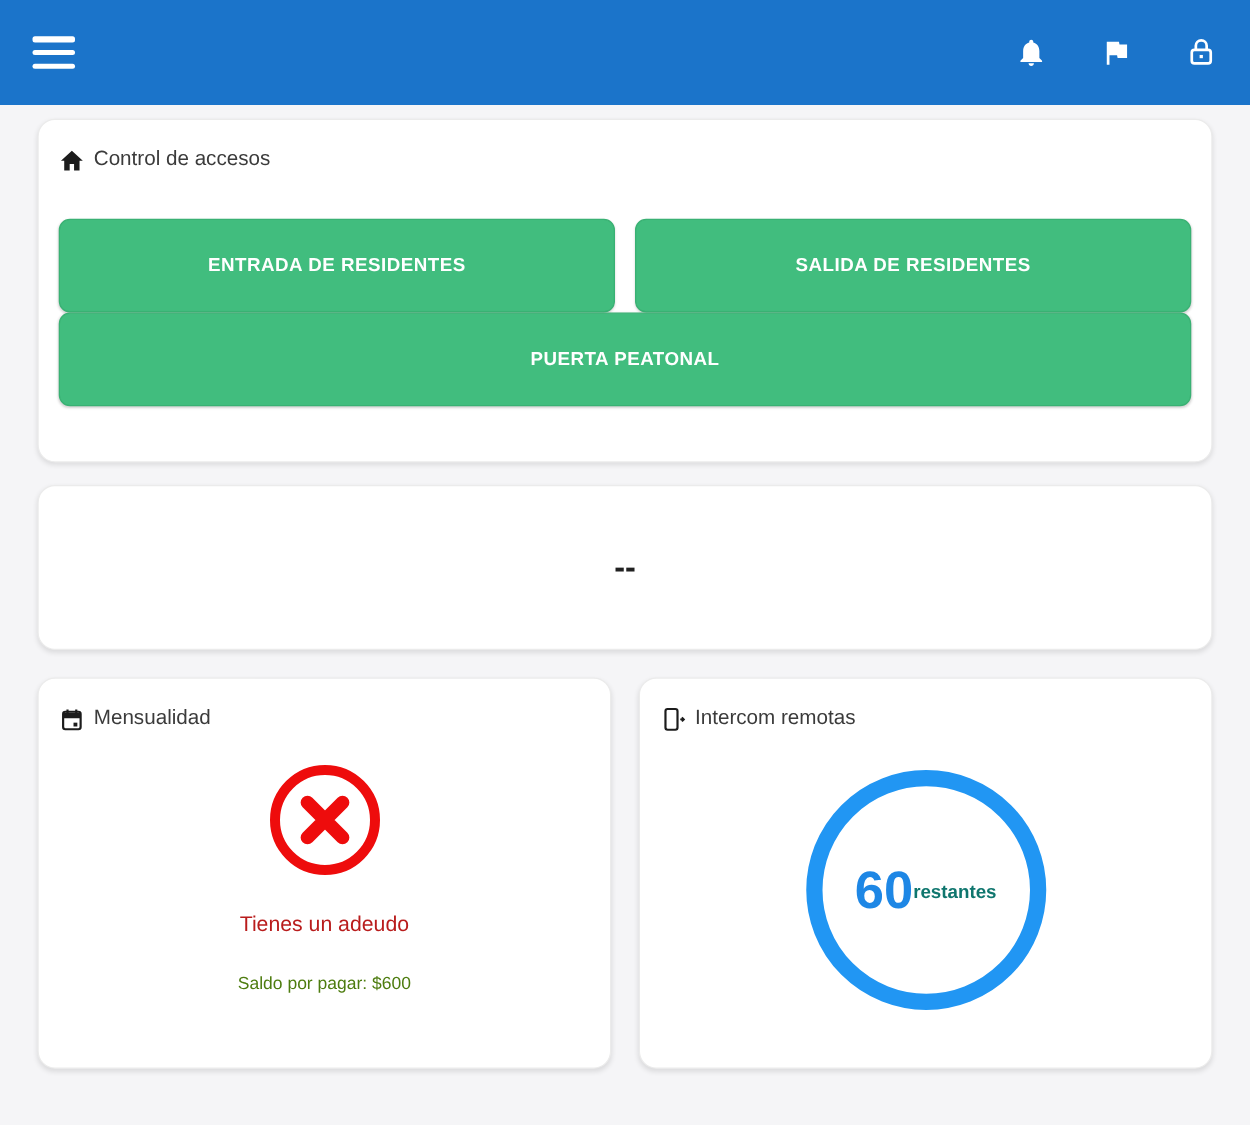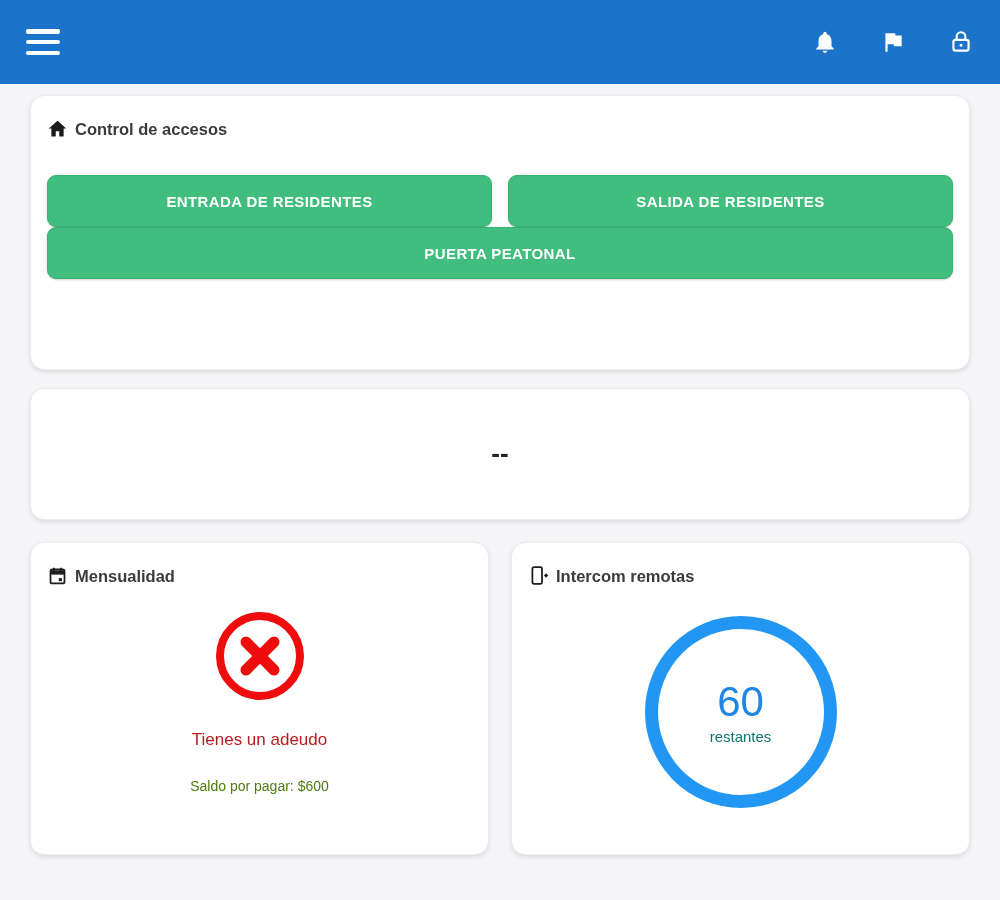--- a/index.html
+++ b/index.html
@@ -30,31 +30,31 @@
   
   .content { padding: 11px 30px 0 30px; flex: 1; }
 
   .card {
     background: #ffffff;
     border: 1px solid #ebebeb;
     border-radius: 14px;
     box-shadow: 0 2px 4px rgba(0,0,0,0.10);
     padding: 16px;
   }
-  .card-title-row { display: flex; align-items: flex-end; gap: 7px; padding-top: 6px; font-weight: bold; }
+  .card-title-row { display: flex; align-items: flex-start; gap: 7px; padding-top: 6px; }
   .card-title-row .t-icon { width: 21px; height: 21px; color: #1c1c1c; flex: 0 0 auto; display: flex; align-items: center; justify-content: center; }
   .card-title-row .t-icon svg { width: 21px; height: 21px; }
   .card-title { font-size: 16.5px; color: #3b3b3b; }
 
   
   .access-card { height: 275px; }
   .btn-row { display: flex; gap: 16px; margin-top: 36px; }
   .green-btn {
     flex: 1;
-    height: 52px;
+    height: 75px;
     background: #41bd7e;
     border: 1px solid #39b173;
     border-radius: 9px;
     color: #ffffff;
     font-family: "Liberation Sans", sans-serif;
     font-size: 15px;
     font-weight: bold;
     letter-spacing: 0.4px;
     cursor: pointer;
     box-shadow: 0 1px 2px rgba(0,0,0,0.18);
@@ -88,24 +88,25 @@
   .balance-text { margin-top: 28px; font-size: 14px; color: #4d7c0f; }
 
   
   .ring-zone { flex: 1; display: flex; align-items: center; justify-content: center; }
   .count-ring {
     width: 192px;
     height: 192px;
     border: 13px solid #2196f3;
     border-radius: 50%;
     display: flex;
-    flex-direction: column;
+    flex-direction: row;
     align-items: center;
     justify-content: center;
     background: #ffffff;
+    font-weight: bold;
   }
   .count-number { font-size: 42px; color: #1e87e5; line-height: 1.1; }
   .count-label { font-size: 15px; color: #0f766e; margin-top: 2px; }
 </style>
 </head>
 <body>
 
 <div class="page">
 
   <div class="app-bar">

